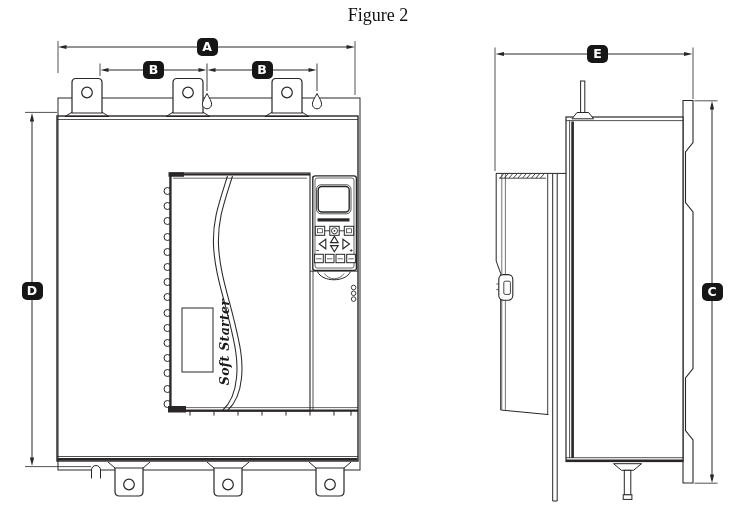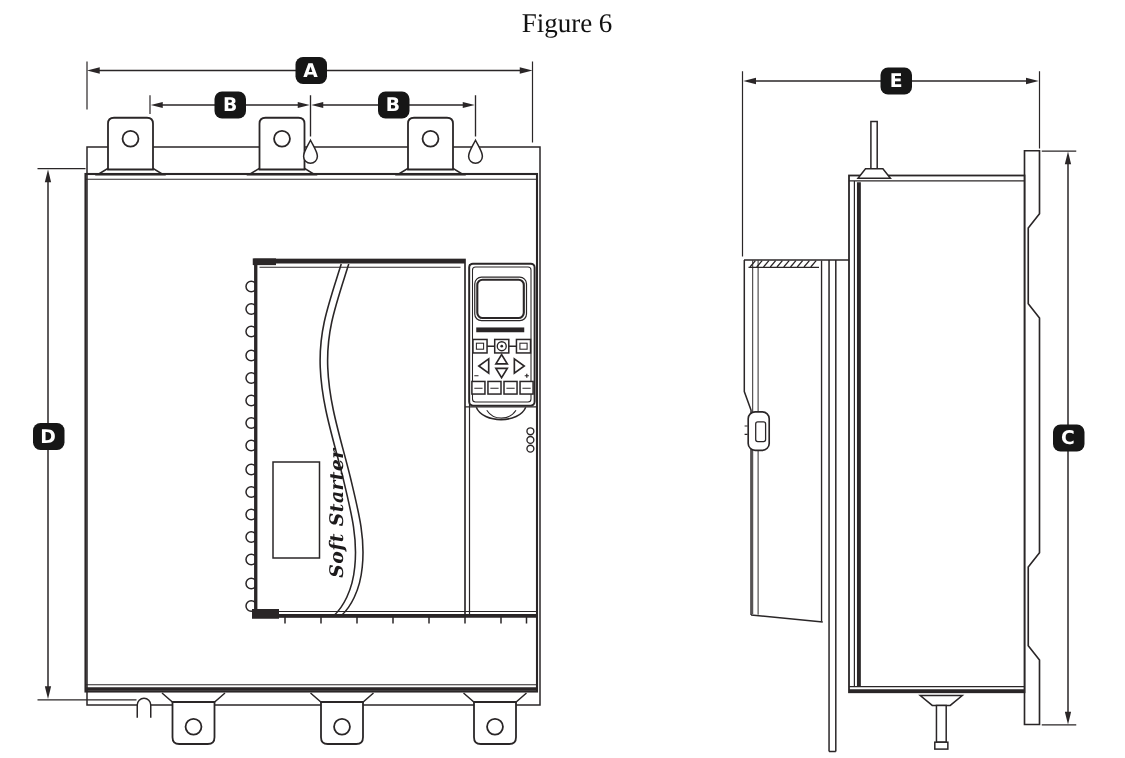--- a/index.html
+++ b/index.html
@@ -228,21 +228,21 @@
 
       <g>
         <path class="ln" d="M694.5 100.8 H717.5 M694.5 483.2 H717.5" stroke-width="0.8"></path>
         <path class="ln" d="M712 104 V480" stroke-width="1"></path>
         <polygon class="dk" points="712,101 709.9,109.5 714.1,109.5"></polygon>
         <polygon class="dk" points="712,483 709.9,474.5 714.1,474.5"></polygon>
       </g>
     </g>
   </svg>
 
-  <div class="figure-title">Figure 6</div>
+  <div class="figure-title">Figure 2</div>
 
   <div class="device-label">Soft Starter</div>
 
   <div class="dim-label" style="left:196.5px;top:38px;">A</div>
   <div class="dim-label" style="left:143px;top:61px;">B</div>
   <div class="dim-label" style="left:251.5px;top:61px;">B</div>
   <div class="dim-label" style="left:21.5px;top:282px;">D</div>
   <div class="dim-label" style="left:587px;top:45px;">E</div>
   <div class="dim-label" style="left:701.5px;top:283px;">C</div>
 </div>

